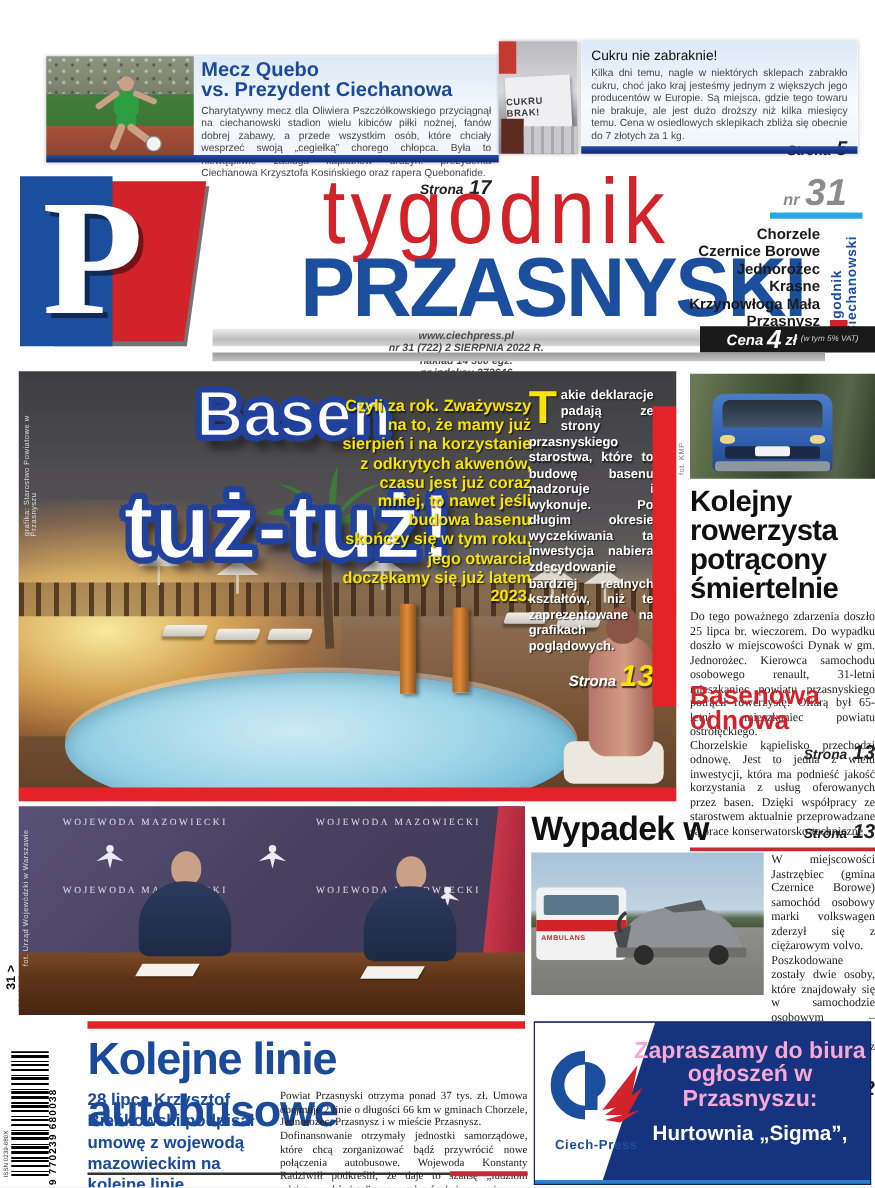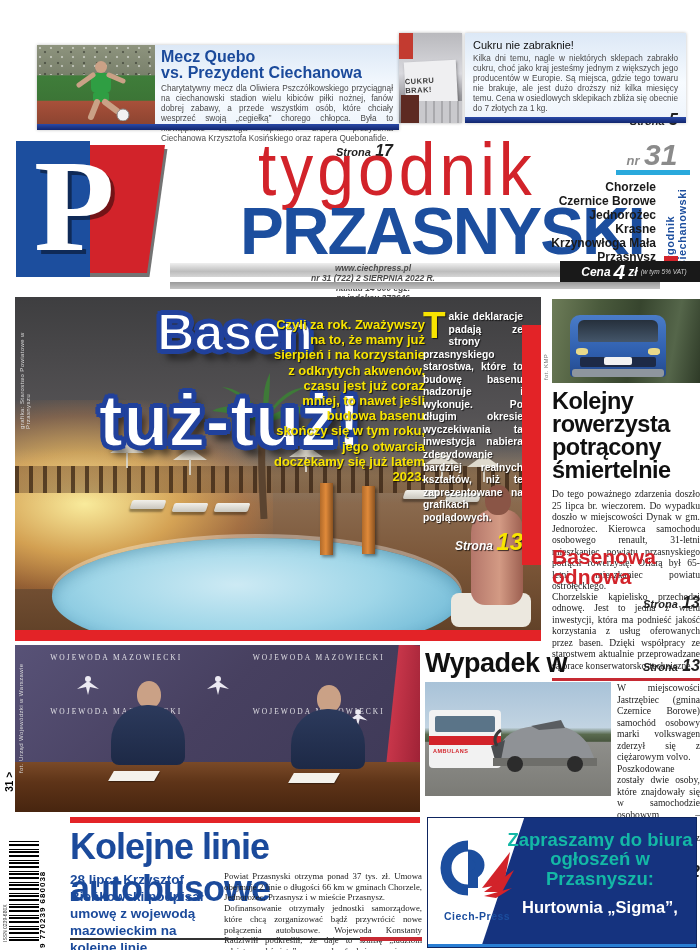--- a/index.html
+++ b/index.html
@@ -111,21 +111,21 @@
   .acc-head{color:#101010;font-weight:bold;font-size:27px;letter-spacing:-.5px;}
   .foto-crash{background:linear-gradient(180deg,#a8c2d8 0%,#c2d4e2 40%,#5a6b4f 46%,#49573f 52%,#8e8e8a 53%,#7b7b76 100%);overflow:hidden;}
   .amb{position:absolute;left:4px;top:28px;width:72px;height:58px;background:#f2f2f2;border-radius:4px;}
   .amb-stripe{position:absolute;left:0;top:26px;width:100%;height:9px;background:#d2232a;}
   .amb-win{position:absolute;left:6px;top:6px;width:60px;height:16px;background:#5a7488;border-radius:2px;}
   .amb-txt{position:absolute;left:4px;top:38px;font-size:5.5px;color:#d2232a;font-weight:bold;letter-spacing:.5px;}
   .car-wreck{position:absolute;right:12px;top:34px;width:108px;height:58px;}
   .ad-box{background:#15337f;overflow:hidden;border-bottom:3px solid #2a7fd4;box-shadow:0 0 0 1px #0e2560;}
   .ad-white{position:absolute;left:0;top:0;bottom:0;width:46%;background:#fff;
             clip-path:polygon(0 0,78% 0,44% 100%,0 100%);}
-  .ad-y{color:#14b8a6;font-weight:bold;font-size:18.5px;line-height:1.05;text-align:center;}
+  .ad-y{color:#f9a8d4;font-weight:bold;font-size:18.5px;line-height:1.05;text-align:center;}
   .ad-w{color:#ffffff;font-weight:bold;font-size:16.5px;line-height:1.1;text-align:center;}
   .cp-name{font-size:10.5px;font-weight:bold;color:#1c4e9e;letter-spacing:.5px;}
 
   
   .bus-head{color:#1b4a9b;font-weight:bold;font-size:36px;letter-spacing:-1px;}
   .bus-lead{color:#1b4a9b;font-weight:bold;font-size:13.5px;line-height:1.25;}
   .bus-body{font-family:"Liberation Serif",serif;font-size:8.8px;line-height:1.22;color:#222;text-align:justify;}
 
   
   .bars{background:repeating-linear-gradient(90deg,#000 0 2px,#fff 2px 3px,#000 3px 4px,#fff 4px 7px,#000 7px 9px,#fff 9px 11px);}

